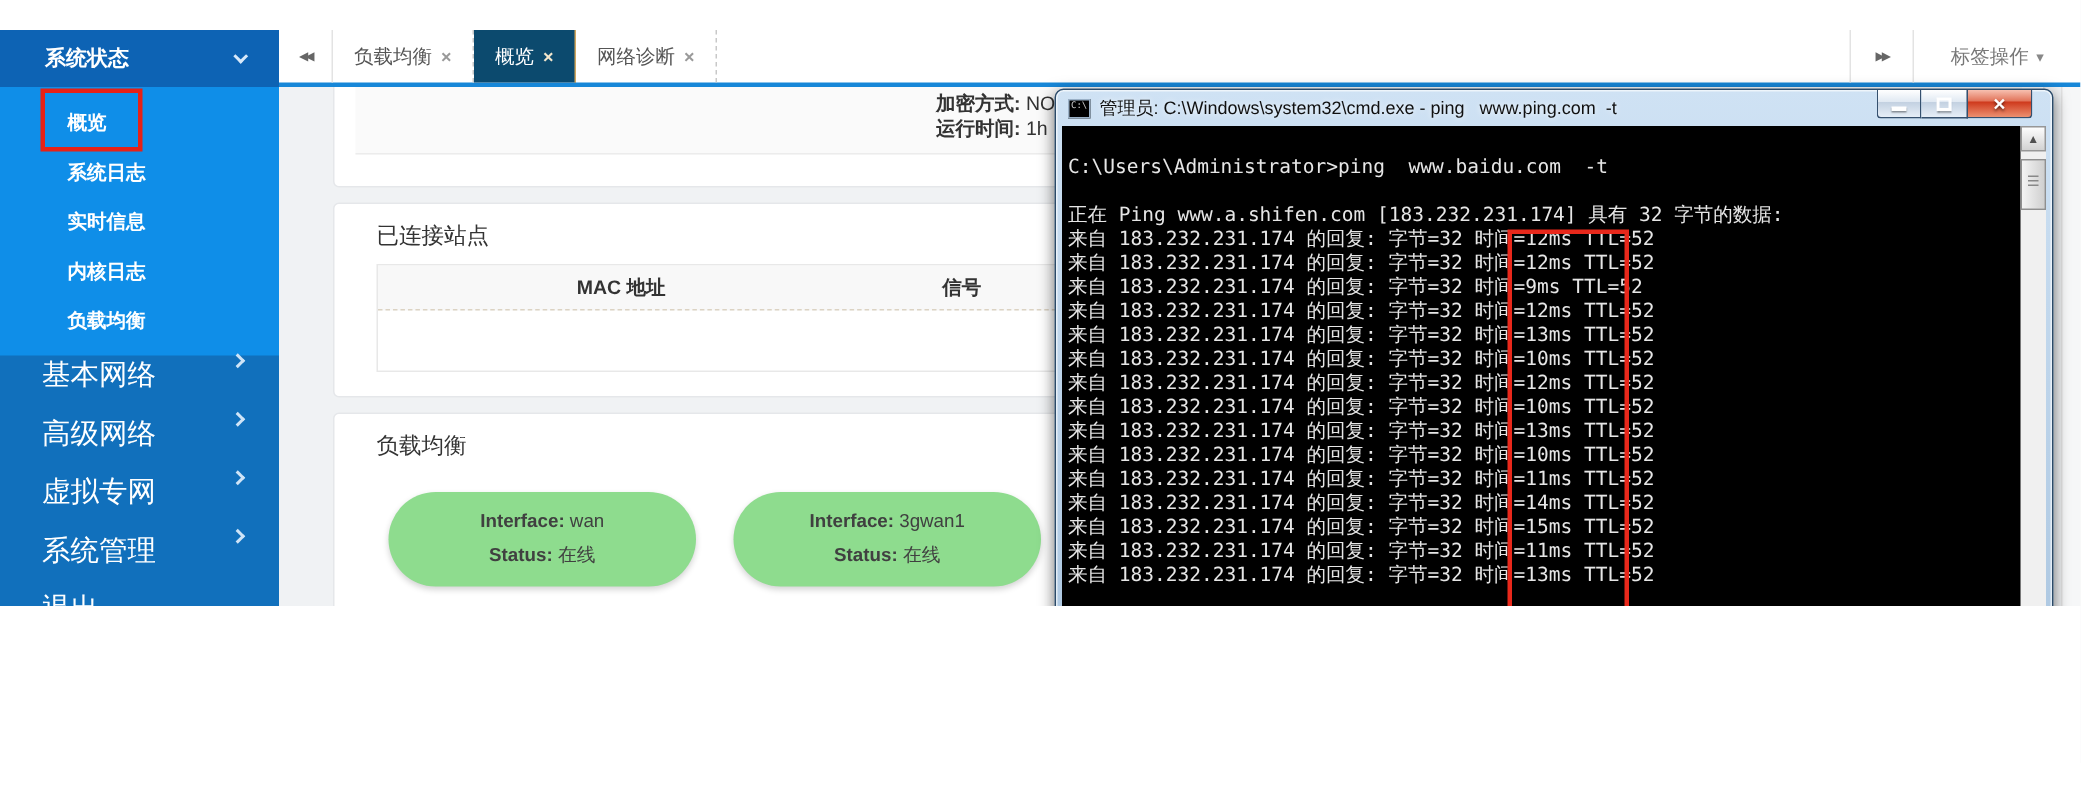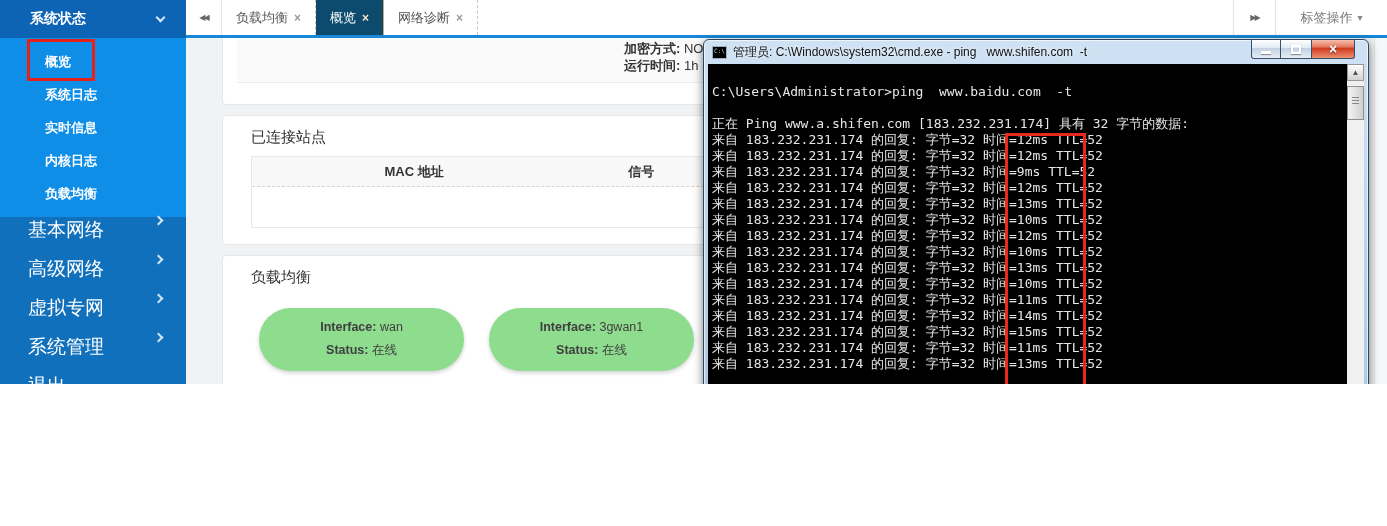--- a/index.html
+++ b/index.html
@@ -1,18 +1,18 @@
 <!DOCTYPE html>
 <html><head>
 <meta charset="utf-8">
 <style>
 * { margin:0; padding:0; box-sizing:border-box; }
 html,body { width:1387px; height:526px; overflow:hidden; background:#fff;
   font-family:"Liberation Sans", sans-serif; }
-.app { position:relative; width:1387px; height:384px; overflow:hidden; }
+.app { position:relative; width:1387px; height:384px; overflow:hidden;margin-top:20px; }
 
 
 .sidebar { position:absolute; left:0; top:0; width:186px; height:526px; background:#1170bc; color:#fff; }
 .side-header { height:38px; background:#0d63b4; display:flex; align-items:center; padding:0 22px 0 30px; font-size:14px; font-weight:bold; cursor:pointer; }
 .side-header .sh-label { flex:1; }
 .chev-down { width:7px; height:7px; border-left:2px solid #d7e9fa; border-bottom:2px solid #d7e9fa; transform:rotate(-45deg); margin-top:-3px; }
 .side-submenu { position:relative; background:#0f8ee8; padding:7px 0; }
 .sub-item { height:33px; line-height:33px; padding-left:45px; font-size:13px; font-weight:bold; cursor:pointer; }
 .red-box-sidebar { position:absolute; left:27px; top:1px; width:68px; height:42px; border:3px solid #e62117; pointer-events:none; }
 .section-item { height:39px; display:flex; align-items:flex-start; padding:0 24px 0 28px; font-size:19px; font-weight:normal; cursor:pointer; }
@@ -189,21 +189,21 @@
     </section>
 
     <div class="page-scrollbar">
       <div class="page-thumb"></div>
     </div>
   </main>
 
   <div class="cmd-window">
     <div class="cmd-titlebar">
       <span class="cmd-icon"></span>
-      <span class="cmd-title">管理员: C:\Windows\system32\cmd.exe - ping   www.shifen.com  -t</span>
+      <span class="cmd-title">管理员: C:\Windows\system32\cmd.exe - ping   www.ping.com  -t</span>
     </div>
     <div class="caption-buttons">
       <div class="cap-btn btn-min">
           <span class="glyph-min"></span>
         </div>
       <div class="cap-btn btn-max">
           <span class="glyph-max"></span>
         </div>
       <div class="cap-btn btn-close">
           <span class="glyph-close">×</span>

